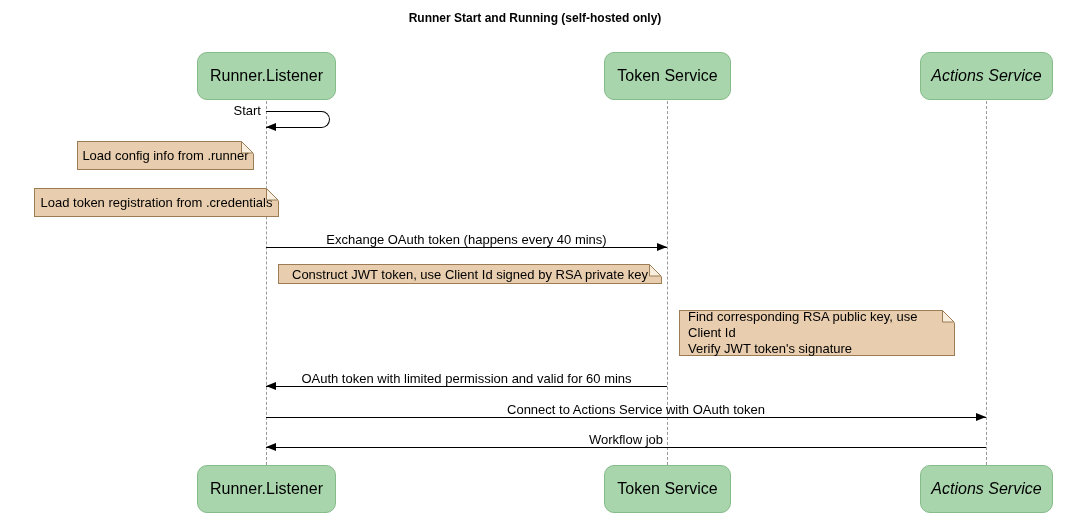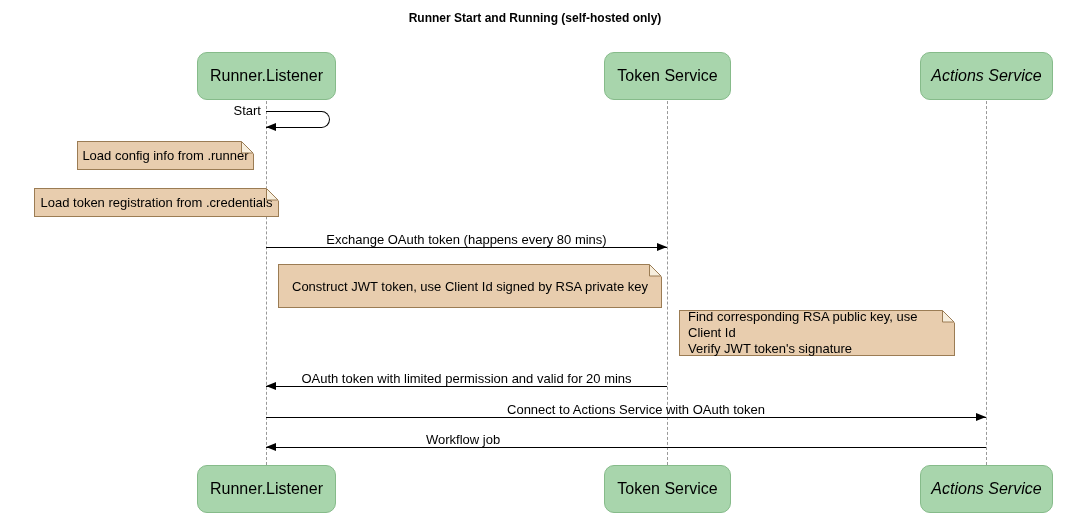--- a/index.html
+++ b/index.html
@@ -107,21 +107,21 @@
   }
   .fold {
     position: absolute;
     top: -1px;
     right: -1px;
     width: 13px;
     height: 13px;
   }
   .n1 { left: 77px;  top: 141px; width: 177px; height: 29px; }
   .n2 { left: 10px;  top: 188px; width: 245px; height: 29px; margin-left: 24px; }
-  .n3 { left: 278px; top: 264px; width: 384px; height: 44px; }
+  .n3 { left: 278px; top: 264px; width: 384px; height: 20px; }
   .n4 { left: 679px; top: 310px; width: 276px; height: 46px; }
 </style>
 </head>
 <body>
 
 <div id="diagram">
 
   <div class="title">Runner Start and Running (self-hosted only)</div>
 
   <div class="lifeline rl"></div>
@@ -151,50 +151,50 @@
   </div>
 
   <div class="note n2">
     <span>Load token registration from .credentials</span>
     <svg class="fold" viewBox="0 0 13 13">
       <polygon points="0,0 13,0 13,13" fill="#ffffff"></polygon>
       <polygon points="0.5,0.5 12,12 0.5,12" fill="#f7eedd" stroke="#9b7c54" stroke-width="1"></polygon>
     </svg>
   </div>
 
-  <div class="msg-label" style="left:266px; top:232px; width:401px; text-align:center;">Exchange OAuth token (happens every 80 mins)</div>
+  <div class="msg-label" style="left:266px; top:232px; width:401px; text-align:center;">Exchange OAuth token (happens every 40 mins)</div>
   <div class="msg-line" style="left:266px; top:247px; width:401px;"></div>
   <div class="arrow-right" style="left:657px; top:243px;"></div>
 
   <div class="note n3">
     <span>Construct JWT token, use Client Id signed by RSA private key</span>
     <svg class="fold" viewBox="0 0 13 13">
       <polygon points="0,0 13,0 13,13" fill="#ffffff"></polygon>
       <polygon points="0.5,0.5 12,12 0.5,12" fill="#f7eedd" stroke="#9b7c54" stroke-width="1"></polygon>
     </svg>
   </div>
 
   <div class="note n4 multiline">
     <span>Find corresponding RSA public key, use Client Id</span>
     <span>Verify JWT token's signature</span>
     <svg class="fold" viewBox="0 0 13 13">
       <polygon points="0,0 13,0 13,13" fill="#ffffff"></polygon>
       <polygon points="0.5,0.5 12,12 0.5,12" fill="#f7eedd" stroke="#9b7c54" stroke-width="1"></polygon>
     </svg>
   </div>
 
-  <div class="msg-label" style="left:266px; top:371px; width:401px; text-align:center;">OAuth token with limited permission and valid for 20 mins</div>
+  <div class="msg-label" style="left:266px; top:371px; width:401px; text-align:center;">OAuth token with limited permission and valid for 60 mins</div>
   <div class="msg-line" style="left:266px; top:386px; width:401px;"></div>
   <div class="arrow-left" style="left:266px; top:382px;"></div>
 
   <div class="msg-label" style="left:436px; top:402px; width:400px; text-align:center;">Connect to Actions Service with OAuth token</div>
   <div class="msg-line" style="left:266px; top:417px; width:720px;"></div>
   <div class="arrow-right" style="left:976px; top:413px;"></div>
 
-  <div class="msg-label" style="left:426px; top:432px; width:400px; ">Workflow job</div>
+  <div class="msg-label" style="left:426px; top:432px; width:400px; text-align:center;">Workflow job</div>
   <div class="msg-line" style="left:266px; top:447px; width:720px;"></div>
   <div class="arrow-left" style="left:266px; top:443px;"></div>
 
   <div class="actor bottom rl">
     <span>Runner.Listener</span>
   </div>
   <div class="actor bottom ts">
     <span>Token Service</span>
   </div>
   <div class="actor bottom as">

